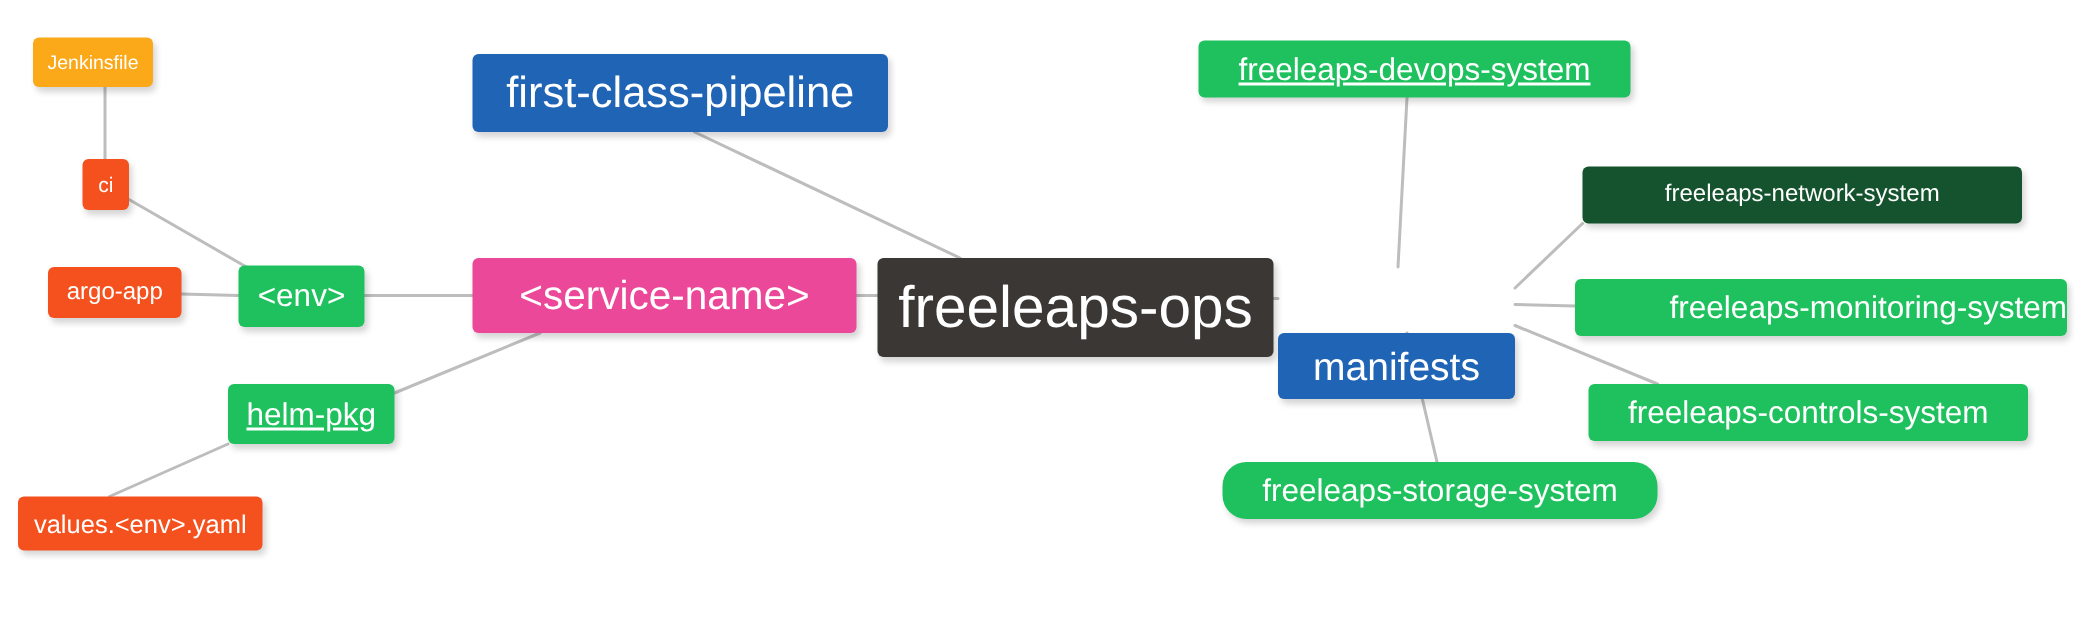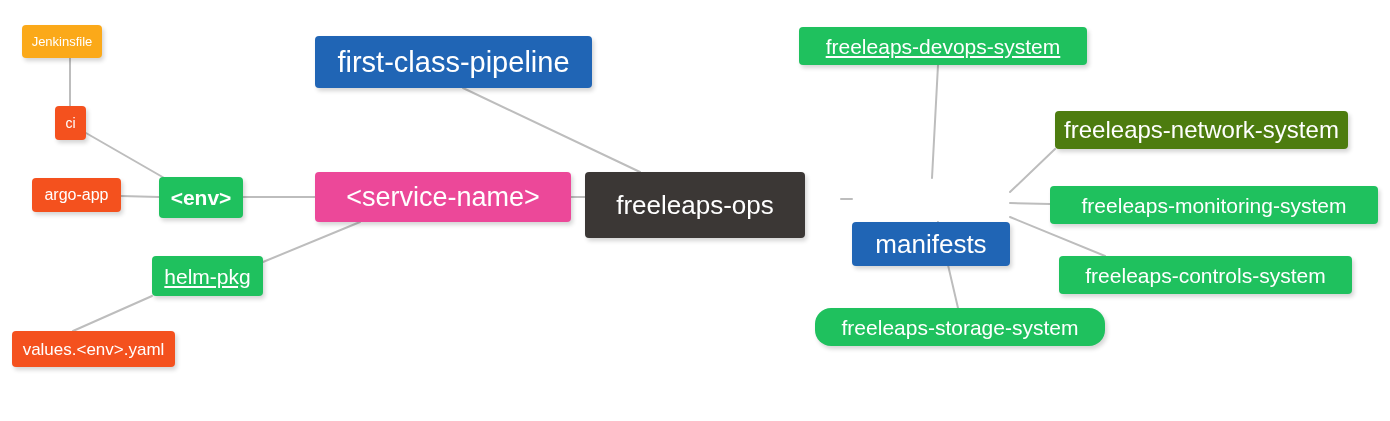--- a/index.html
+++ b/index.html
@@ -61,48 +61,48 @@
   <div id="node-layer">
       <div class="node" style="left: 22px; top: 25px; width: 80px; height: 33px; background: rgb(251, 169, 25); font-size: 13px;">
         <span>Jenkinsfile</span>
       </div>
       <div class="node" style="left: 55px; top: 106px; width: 31px; height: 34px; background: rgb(244, 81, 30); font-size: 14px;">
         <span>ci</span>
       </div>
       <div class="node" style="left: 32px; top: 178px; width: 89px; height: 34px; background: rgb(244, 81, 30); font-size: 16px;">
         <span>argo-app</span>
       </div>
-      <div class="node" style="left: 159px; top: 177px; width: 84px; height: 41px; background: rgb(31, 193, 94); font-size: 21px; font-weight: bold;">
+      <div class="node" style="left: 159px; top: 177px; width: 84px; height: 41px; background: rgb(31, 193, 94); font-size: 21px;">
         <span>&lt;env&gt;</span>
       </div>
       <div class="node" style="left: 152px; top: 256px; width: 111px; height: 40px; background: rgb(31, 193, 94); font-size: 21px; text-decoration: underline;">
         <span>helm-pkg</span>
       </div>
       <div class="node" style="left: 12px; top: 331px; width: 163px; height: 36px; background: rgb(244, 81, 30); font-size: 17px;">
         <span>values.&lt;env&gt;.yaml</span>
       </div>
       <div class="node" style="left: 315px; top: 36px; width: 277px; height: 52px; background: rgb(32, 101, 181); font-size: 29px;">
         <span>first-class-pipeline</span>
       </div>
       <div class="node" style="left: 315px; top: 172px; width: 256px; height: 50px; background: #ec4899; font-size: 27px;">
         <span>&lt;service-name&gt;</span>
       </div>
-      <div class="node" style="left: 585px; top: 172px; width: 220px; height: 66px; background: rgb(59, 55, 53); font-size: 26px;">
+      <div class="node" style="left: 585px; top: 172px; width: 264px; height: 66px; background: rgb(59, 55, 53); font-size: 39px;">
         <span>freeleaps-ops</span>
       </div>
       <div class="node" style="left: 852px; top: 178px; width: 158px; height: 44px; background: rgb(32, 101, 181); font-size: 26px; margin-top: 44px;">
         <span>manifests</span>
       </div>
       <div class="node" style="left: 799px; top: 27px; width: 288px; height: 38px; background: rgb(31, 193, 94); font-size: 21px; text-decoration: underline;">
         <span>freeleaps-devops-system</span>
       </div>
-      <div class="node" style="left: 1055px; top: 111px; width: 293px; height: 38px; background: #4d7c0f; font-size: 24px;">
+      <div class="node" style="left: 1055px; top: 111px; width: 293px; height: 38px; background: #14532d; font-size: 16px;">
         <span>freeleaps-network-system</span>
       </div>
-      <div class="node" style="left: 1050px; top: 186px; width: 328px; height: 38px; background: rgb(31, 193, 94); font-size: 21px;">
+      <div class="node" style="left: 1050px; top: 186px; width: 328px; height: 38px; background: rgb(31, 193, 94); font-size: 21px; justify-content: flex-end;">
         <span>freeleaps-monitoring-system</span>
       </div>
       <div class="node" style="left: 1059px; top: 256px; width: 293px; height: 38px; background: rgb(31, 193, 94); font-size: 21px;">
         <span>freeleaps-controls-system</span>
       </div>
       <div class="node" style="left: 815px; top: 308px; width: 290px; height: 38px; background: rgb(31, 193, 94); font-size: 21px; border-radius: 16px;">
         <span>freeleaps-storage-system</span>
       </div>
     </div>
 </div>

